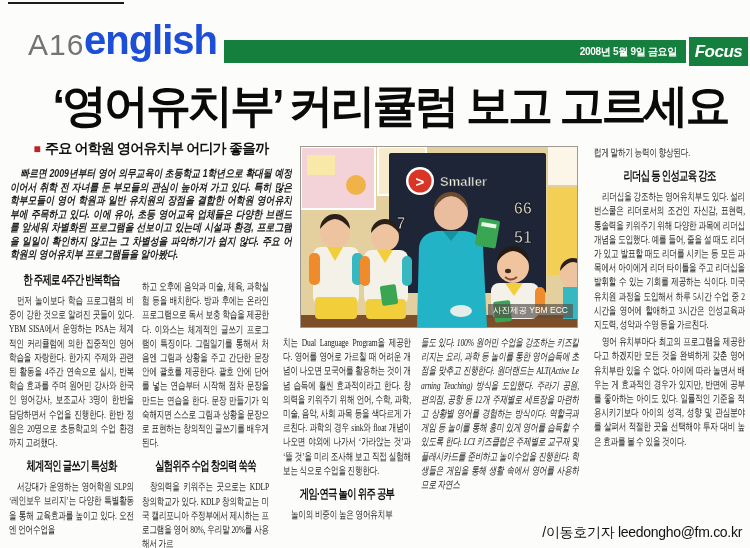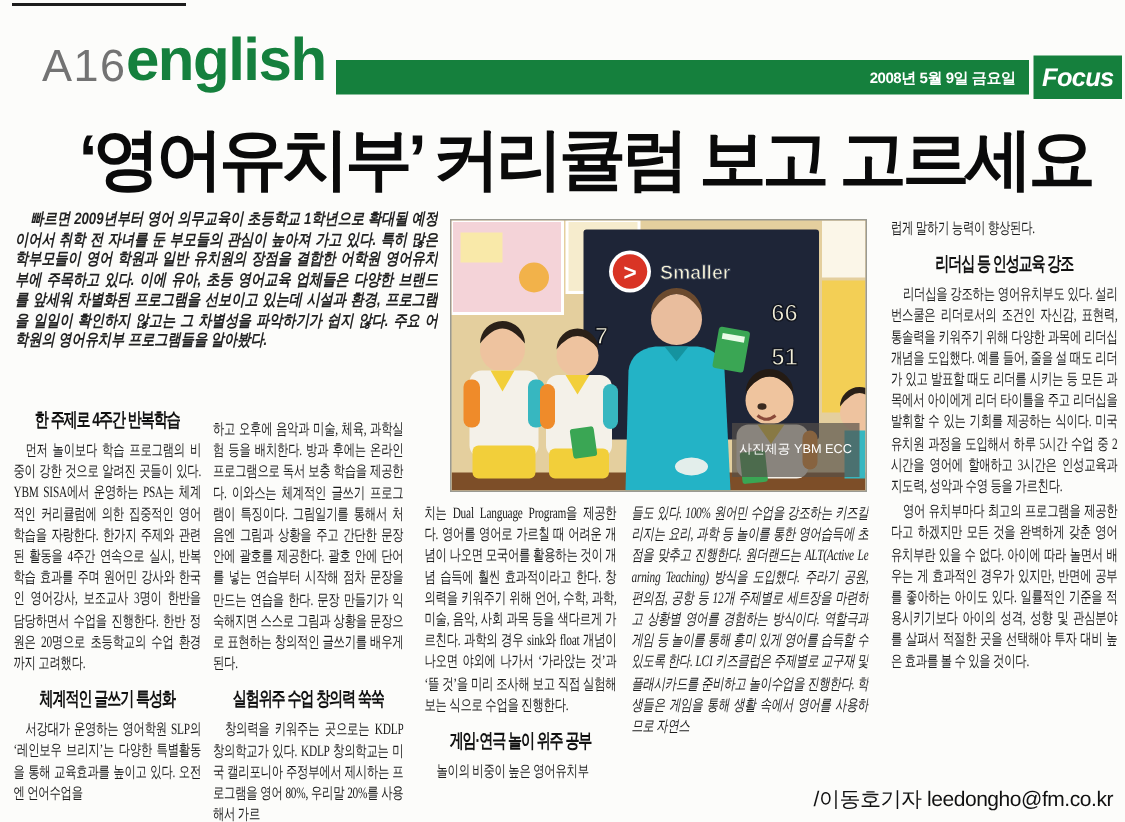--- a/index.html
+++ b/index.html
@@ -2,21 +2,21 @@
 <html><head>
 <meta charset="utf-8">
 <style>
   html,body{margin:0;padding:0;background:#e9e9e9;}
   .page{position:relative;width:750px;height:548px;background:#fcfcfa;overflow:hidden;
         font-family:"Liberation Sans",sans-serif;color:#111;}
   .edge-line{position:absolute;left:8px;top:2px;width:116px;height:2px;background:#1c1c1c;}
 
   
   .sec-num{position:absolute;left:28px;top:28px;font-size:30px;font-weight:400;color:#737373;letter-spacing:1px;}
-  .sec-name{position:absolute;left:84px;top:18px;font-size:40px;font-weight:800;color:#15803d;letter-spacing:-1px;text-align:center;}
+  .sec-name{position:absolute;left:84px;top:18px;font-size:40px;font-weight:800;color:#1d4ed8;letter-spacing:-1px;text-align:center;}
   .mast-bar{position:absolute;left:224px;top:40px;width:462px;height:23px;background:#15803d;
             display:flex;align-items:center;justify-content:flex-end;}
   .date{color:#fff;font-size:10px;font-weight:700;padding-right:9px;letter-spacing:-0.3px;}
   .focus{position:absolute;left:689px;top:37px;width:59px;height:29px;background:#15803d;color:#fff;
          display:flex;align-items:center;justify-content:center;font-weight:800;font-style:italic;
          font-size:17px;letter-spacing:-0.5px;}
 
   
   .headline{position:absolute;left:0;top:64px;width:750px;margin:15px;text-align:center;
             font-size:45px;font-weight:800;letter-spacing:-3px;color:#0a0a0a;line-height:1.2;}
@@ -28,21 +28,21 @@
   .lead{margin:0;font-style:italic;font-weight:700;font-size:11px;line-height:13.5px;
         color:#222;text-align:justify;text-indent:13px;word-break:break-all;
         transform:scaleX(0.8);transform-origin:0 0;width:125%;
         font-family:"Liberation Sans",sans-serif;}
 
   
   .photo{position:absolute;left:300px;top:146px;width:278px;height:182px;margin:0;
          border:1px solid #9a9a92;box-sizing:border-box;overflow:hidden;background:#d9c49a;}
   .photo svg{display:block;}
   .credit{position:absolute;right:4px;bottom:9px;background:rgba(85,80,74,0.68);color:#fff;
-          font-size:8.5px;padding:12px 5px;letter-spacing:0;margin-left:28px;}
+          font-size:8.5px;padding:1px 5px;letter-spacing:0;margin-left:28px;}
 
   
   .col{position:absolute;overflow:hidden;}
   .col-inner{transform:scaleX(0.72);transform-origin:0 0;width:138.9%;}
   .c1{left:9px;top:270px;width:125px;height:278px;}
   .c2{left:142px;top:280px;width:127px;height:278px;}
   .c3{left:283px;top:336px;width:128px;height:212px;}
   .c4{left:421px;top:336px;width:158px;height:212px;font-style:italic;}
   .c5{left:594px;top:146px;width:151px;height:392px;}
   .colhead{font-size:13px;font-weight:800;text-align:center;letter-spacing:-1px;margin:7px 0 5px;
@@ -66,20 +66,23 @@
     <span class="sec-name">english</span>
     <div class="mast-bar">
       <span class="date">2008년 5월 9일 금요일</span>
     </div>
     <div class="focus">Focus</div>
   </div>
 
   <h1 class="headline">‘영어유치부’ 커리큘럼 보고 고르세요</h1>
 
   <section class="lead-block">
+    <div class="subhead">
+      <span class="bullet">■</span><span>주요 어학원 영어유치부 어디가 좋을까</span>
+    </div>
     <p class="lead">빠르면 2009년부터 영어 의무교육이 초등학교 1학년으로 확대될 예정이어서 취학 전 자녀를 둔 부모들의 관심이 높아져 가고 있다. 특히 많은 학부모들이 영어 학원과 일반 유치원의 장점을 결합한 어학원 영어유치부에 주목하고 있다. 이에 유아, 초등 영어교육 업체들은 다양한 브랜드를 앞세워 차별화된 프로그램을 선보이고 있는데 시설과 환경, 프로그램을 일일이 확인하지 않고는 그 차별성을 파악하기가 쉽지 않다. 주요 어학원의 영어유치부 프로그램들을 알아봤다.</p>
   </section>
 
   <figure class="photo">
     <svg width="276" height="180" viewBox="0 0 276 180" xmlns="http://www.w3.org/2000/svg">
 
       <rect x="0" y="0" width="276" height="180" fill="#e4cf9e"></rect>
       <rect x="0" y="0" width="74" height="62" fill="#f4d3d8" stroke="#fff" stroke-width="2"></rect>
       <rect x="6" y="8" width="28" height="20" fill="#f9e9a9"></rect>
       <circle cx="55" cy="38" r="10" fill="#f2b24a"></circle>

